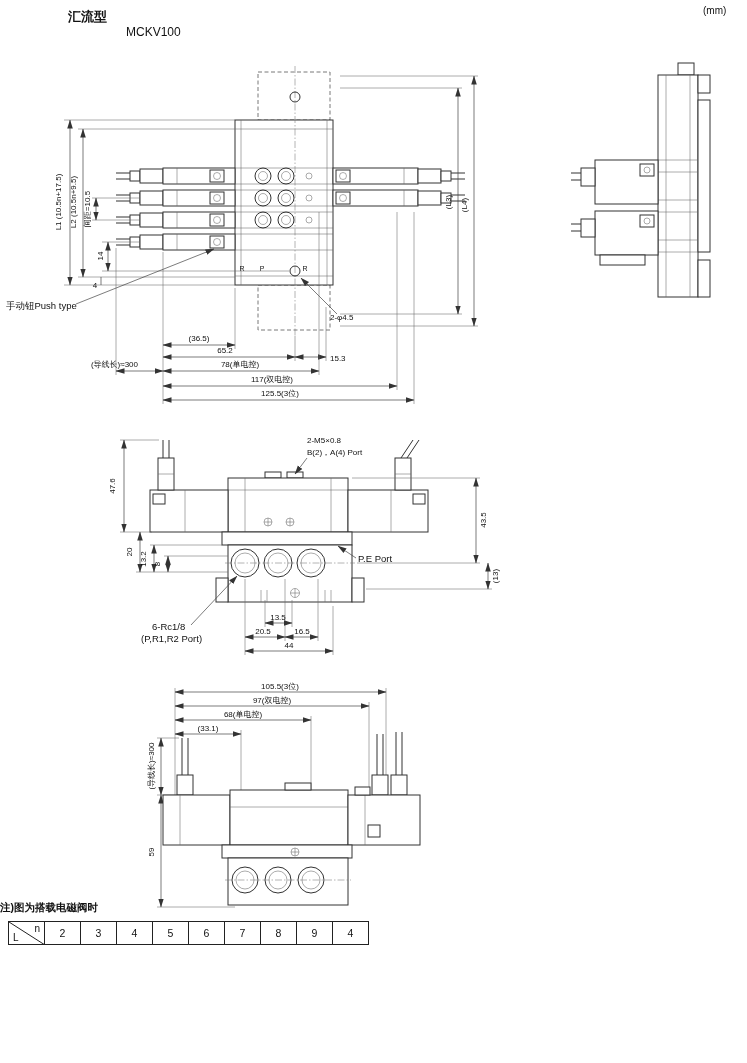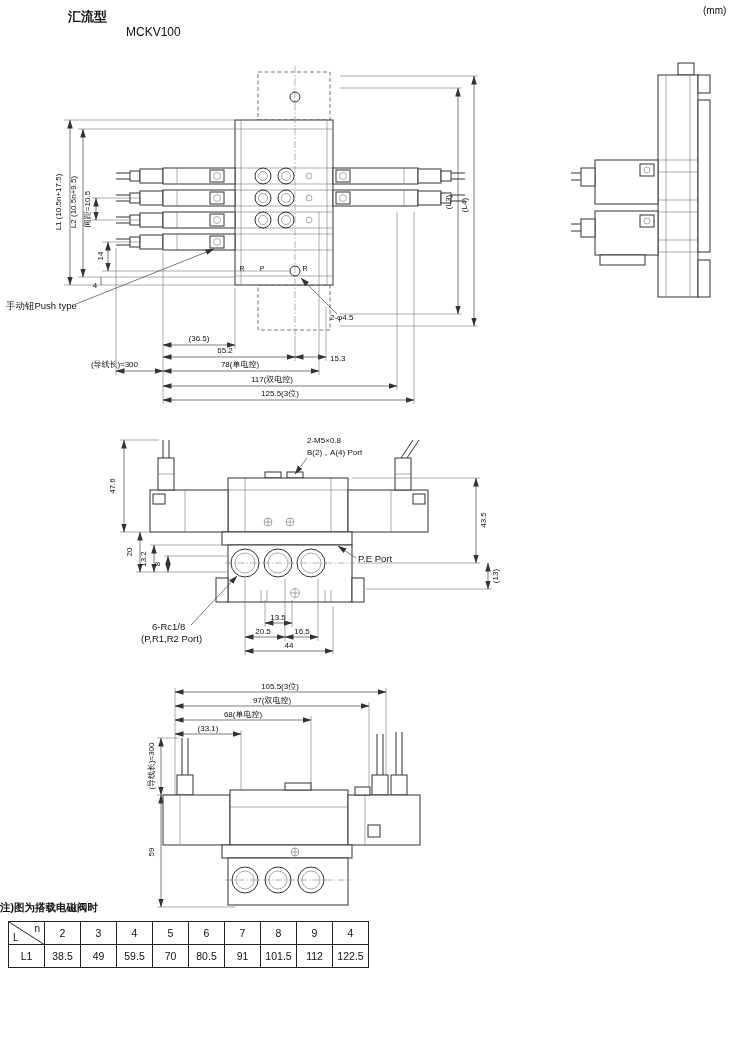--- a/index.html
+++ b/index.html
@@ -415,28 +415,16 @@
       <th>2</th>
       <th>3</th>
       <th>4</th>
       <th>5</th>
       <th>6</th>
       <th>7</th>
       <th>8</th>
       <th>9</th>
       <th>4</th>
     </tr>
-    <tr>
-      <th>L1</th>
-      <td>38.5</td>
-      <td>49</td>
-      <td>59.5</td>
-      <td>70</td>
-      <td>80.5</td>
-      <td>91</td>
-      <td>101.5</td>
-      <td>112</td>
-      <td>122.5</td>
-    </tr>
   </tbody>
     </table>
 
 </div>
 
 </body></html>

